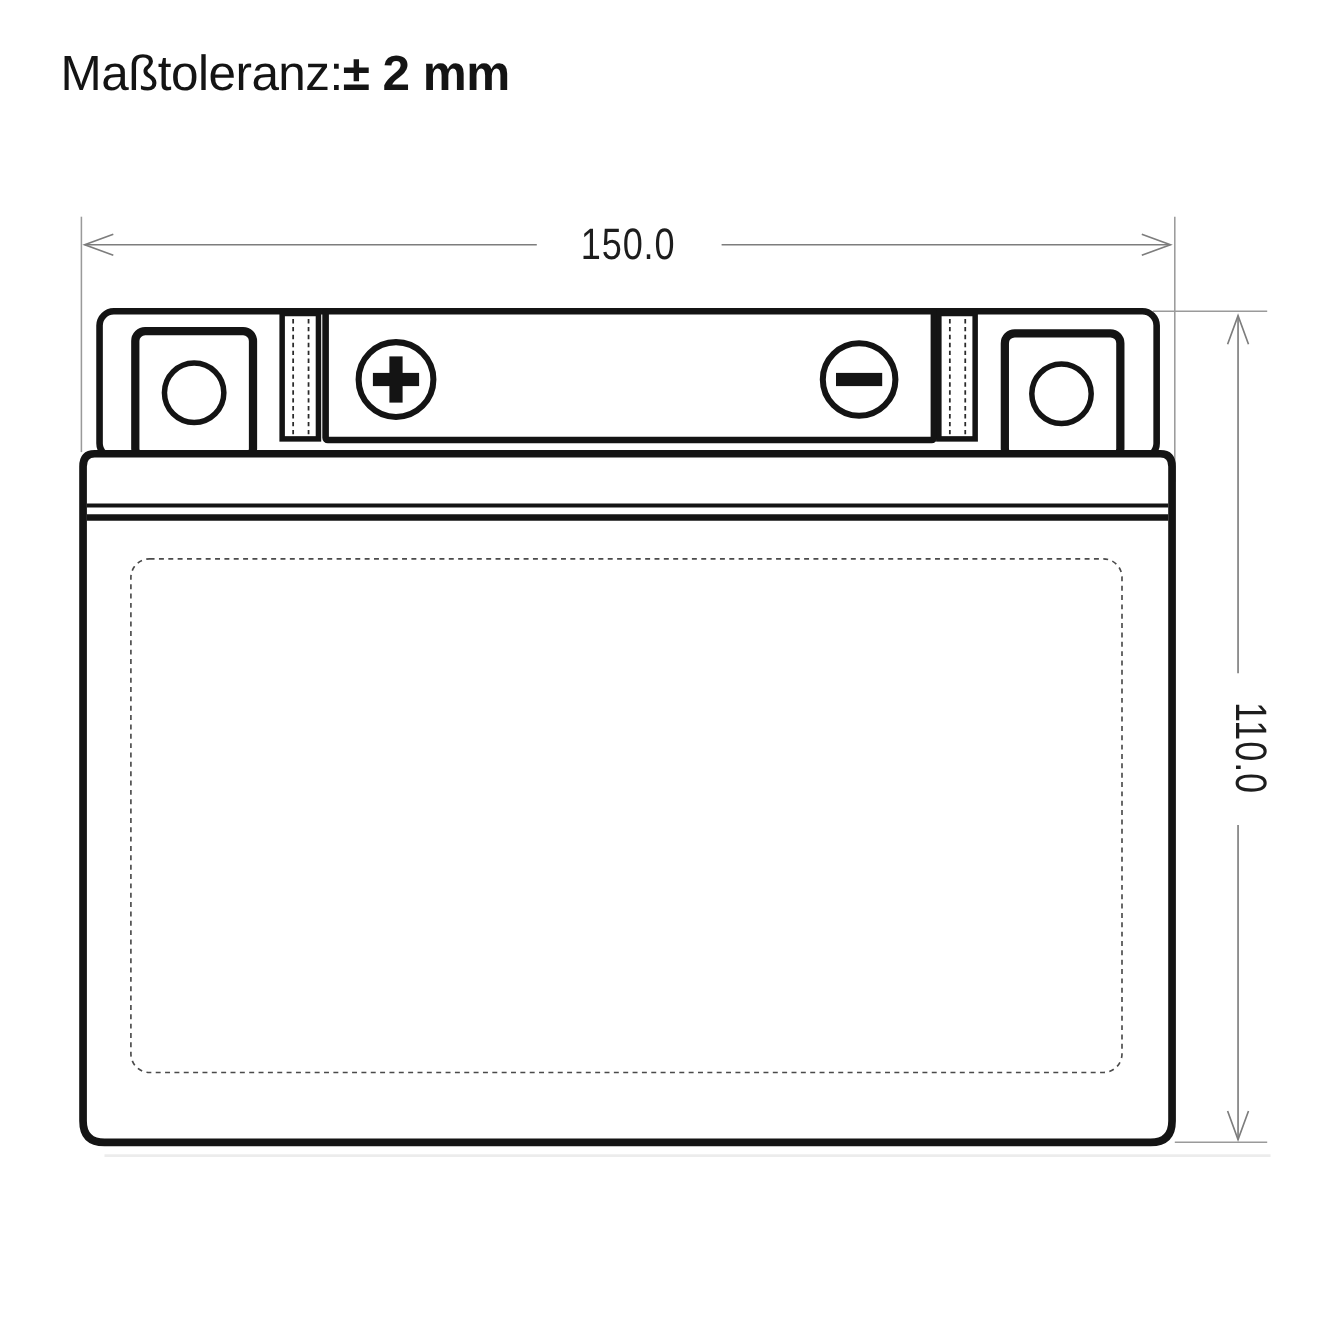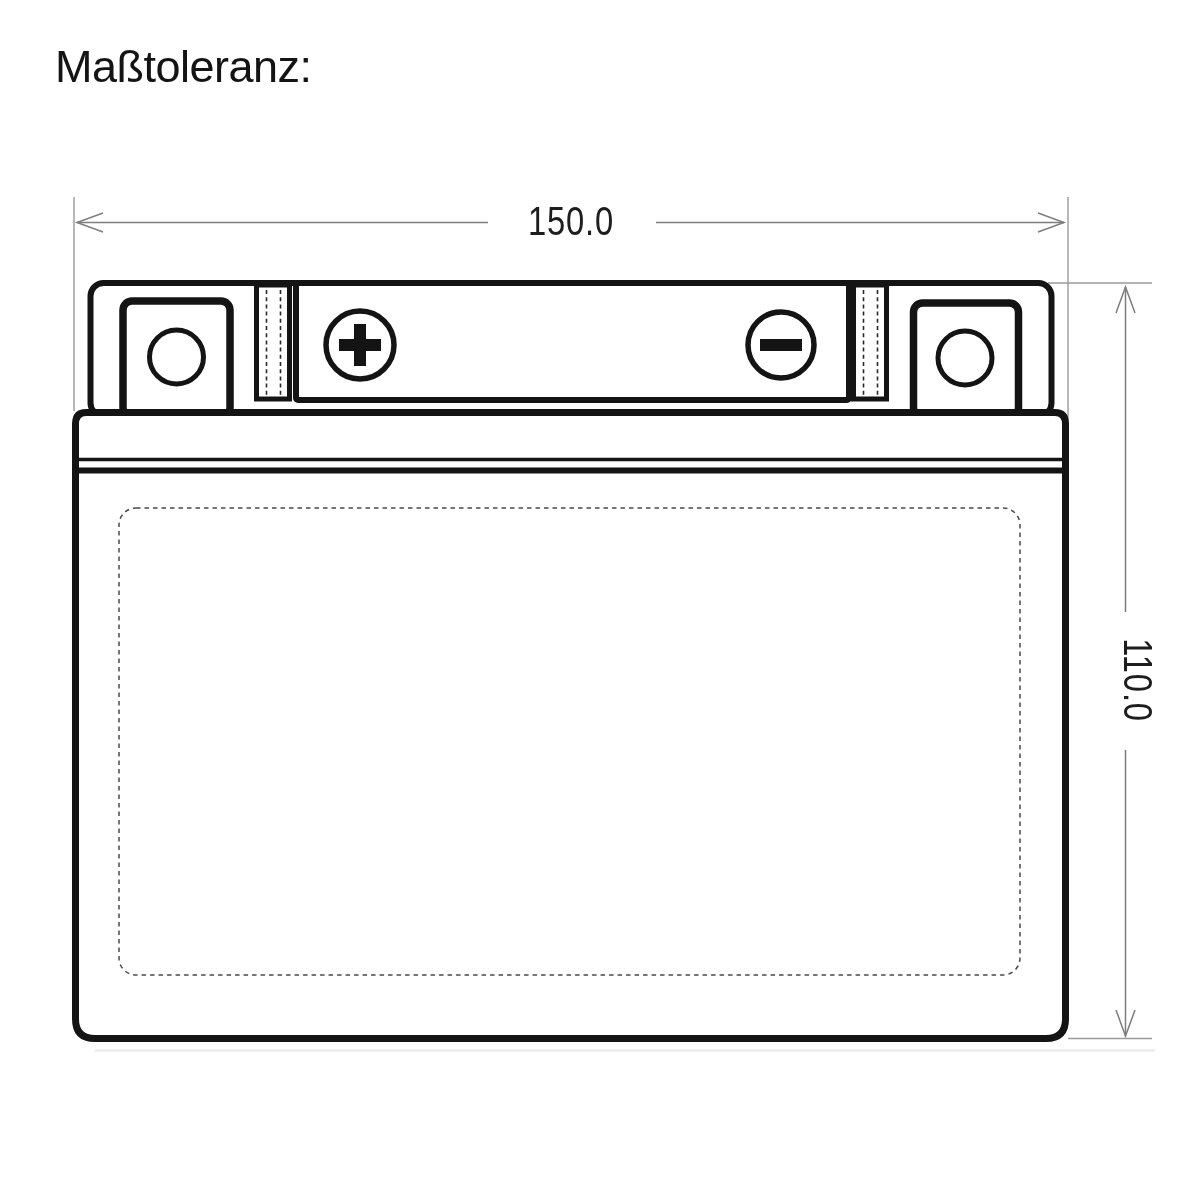--- a/index.html
+++ b/index.html
@@ -55,20 +55,21 @@
   .labeldash { stroke: #4a4a4a; fill: none; }
   .shadow { stroke: #ececec; fill: none; }
 </style>
 </head>
 <body>
 
 <div class="page">
 
   <div class="tolerance-note">
     <span class="lbl">Maßtoleranz:</span>
+    <span class="val">± 2 mm</span>
   </div>
 
   <svg class="drawing" viewBox="0 0 1200 1200">
 
     <g>
       <line class="ext" x1="74" y1="197" x2="74" y2="411" stroke-width="1.4"></line>
       <line class="ext" x1="1068" y1="197" x2="1068" y2="438" stroke-width="1.4"></line>
       <line class="dim" x1="77" y1="222.5" x2="488" y2="222.5" stroke-width="1.5"></line>
       <line class="dim" x1="656" y1="222.5" x2="1064" y2="222.5" stroke-width="1.5"></line>
       <path class="dim" d="M 103 213 L 77 222.5 L 103 232" stroke-width="1.5"></path>

